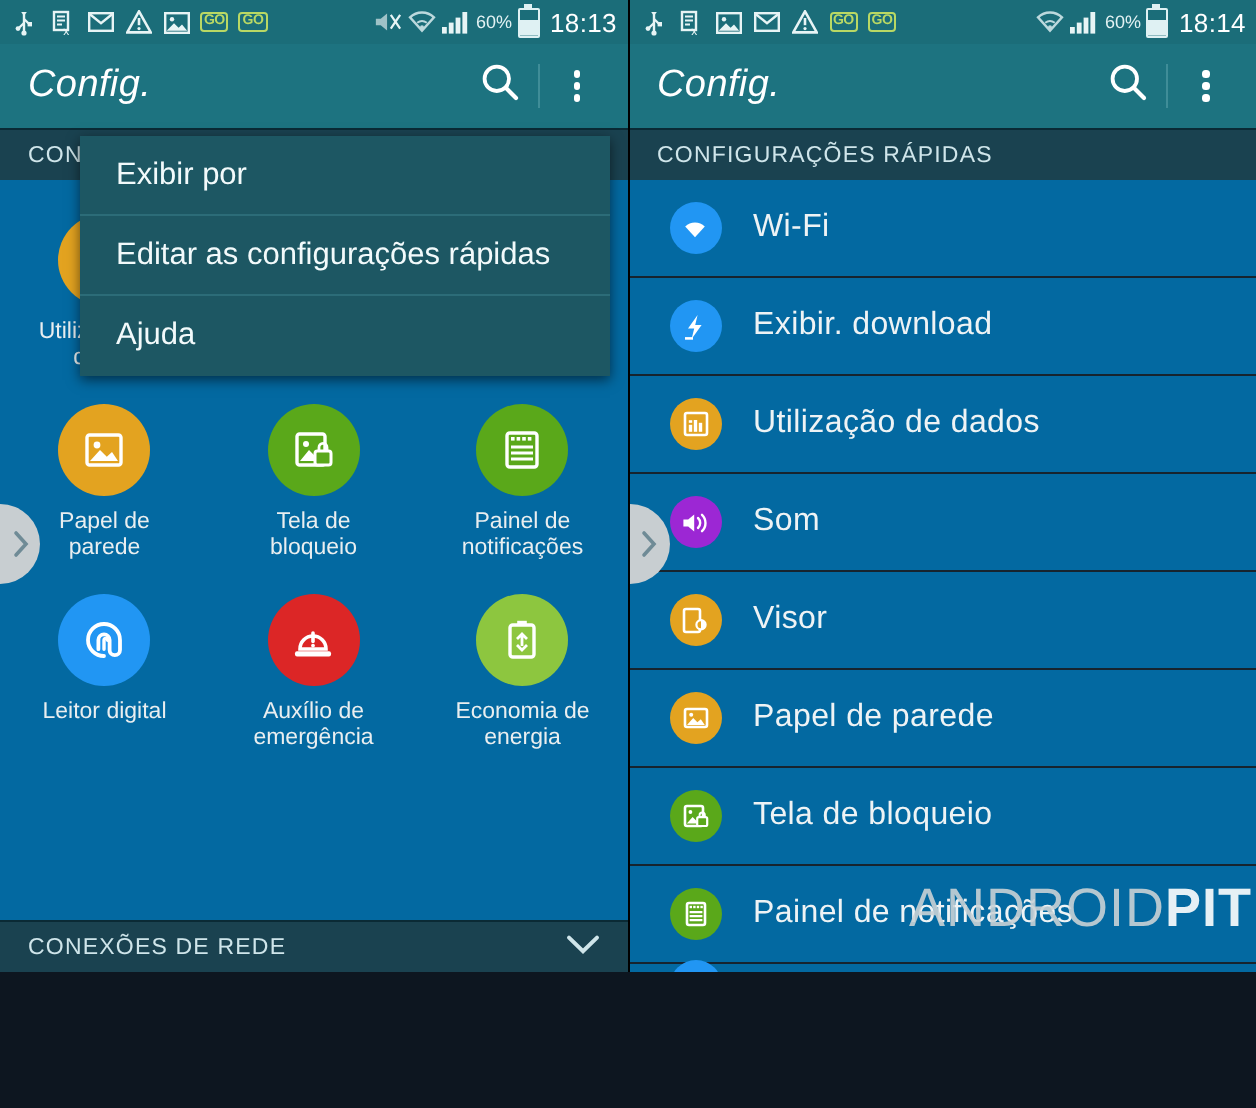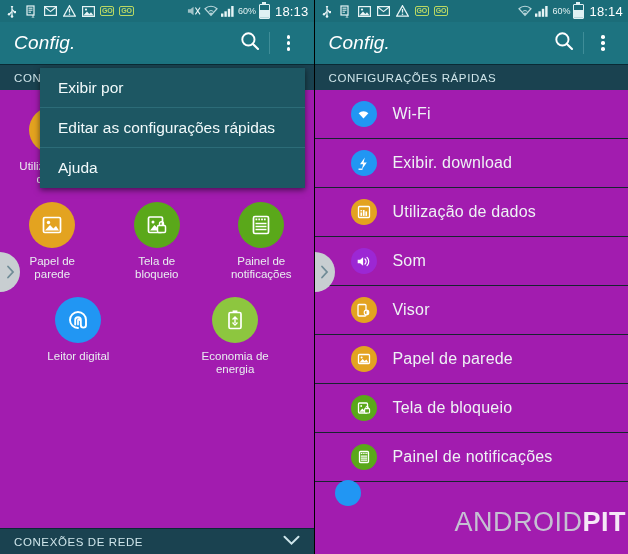--- a/index.html
+++ b/index.html
@@ -1,18 +1,18 @@
 <!DOCTYPE html>
 <html><head>
 <meta charset="utf-8">
 <style>
   html,body{margin:0;padding:0;background:#0d1620;}
   body{width:628px;height:554px;overflow:hidden;font-family:"Liberation Sans",sans-serif;}
   .screens{display:flex;width:628px;height:554px;}
-  .screen{width:314px;height:554px;position:relative;overflow:hidden;background:#a21caf;}
+  .screen{width:314px;height:486px;position:relative;overflow:hidden;background:#0369a1;}
   .screen.left{border-right:1px solid #000;}
 
   
   .statusbar{height:22px;background:#1b6d79;display:flex;align-items:center;
              padding:0 5px;box-sizing:border-box;color:#dff1f3;font-size:11px;}
   .sb-left{display:flex;align-items:center;gap:5px;flex:0 0 auto;}
   .sb-spacer{flex:1 1 auto;}
   .sb-right{display:flex;align-items:center;gap:3px;}
   .sb-ico{display:inline-flex;align-items:center;justify-content:center;
           width:14px;height:14px;color:#e7f4f5;}
@@ -42,21 +42,21 @@
 
   
   .grid{padding:8px 0 0 0;}
   .grid-row{display:flex;}
   .cell{flex:1;display:flex;flex-direction:column;align-items:center;padding:9px 2px 7px;}
   .circ{width:46px;height:46px;border-radius:50%;display:flex;align-items:center;justify-content:center;}
   .cell .lbl{margin-top:7px;color:#e9eef0;font-size:11.5px;text-align:center;line-height:13px;}
 
   
   .list{}
-  .row{height:49px;display:flex;align-items:center;padding-left:36px;box-sizing:border-box;
+  .row{height:49px;display:flex;align-items:center;padding-left:20px;box-sizing:border-box;
        border-bottom:1px solid #17242f;}
   .row .sm{width:26px;height:26px;border-radius:50%;display:flex;align-items:center;justify-content:center;flex:0 0 26px;}
   .row .lbl{margin-left:16px;color:#eef3f5;font-size:16px;letter-spacing:.2px;}
 
   
   .handle{position:absolute;left:0;top:252px;width:20px;height:40px;
           background:#c8ced1;border-radius:0 20px 20px 0;
           display:flex;align-items:center;justify-content:center;}
   .handle svg{display:block;}
 
@@ -252,20 +252,31 @@
         <div class="cell">
           <div class="circ" style="background:#2196f3">
             <svg width="28" height="28" viewBox="0 0 28 28">
                 <path d="M14 22a8 8 0 1 1 8-8v5a2.6 2.6 0 0 1-5.2 0v-5a2.8 2.8 0 0 0-5.6 0v4.6" fill="none" stroke="#fff" stroke-width="1.9" stroke-linecap="round"></path>
                 <path d="M14 18.6v-4.5a.9.9 0 0 1 1.8 0" fill="none" stroke="#fff" stroke-width="1.7" stroke-linecap="round"></path>
               </svg>
           </div>
           <div class="lbl">Leitor digital</div>
         </div>
         <div class="cell">
+          <div class="circ" style="background:#dc2626">
+            <svg width="27" height="27" viewBox="0 0 27 27">
+                <path d="M7 17.5a6.5 6.5 0 0 1 13 0z" fill="none" stroke="#fff" stroke-width="1.8"></path>
+                <rect x="4.5" y="18.6" width="18" height="2.6" rx="1" fill="#fff"></rect>
+                <path d="M13.5 9.5v4.2" stroke="#fff" stroke-width="1.8" stroke-linecap="round"></path>
+                <circle cx="13.5" cy="15.8" r=".95" fill="#fff"></circle>
+              </svg>
+          </div>
+          <div class="lbl">Auxílio de<br>emergência</div>
+        </div>
+        <div class="cell">
           <div class="circ" style="background:#8dc63f">
             <svg width="26" height="26" viewBox="0 0 26 26">
                 <rect x="7" y="5.5" width="12" height="16" rx="1.4" fill="none" stroke="#fff" stroke-width="1.7"></rect>
                 <rect x="10.6" y="3.4" width="4.8" height="2" fill="#fff"></rect>
                 <path d="M10.5 12.5 13 10l2.5 2.5M13 10v6M10.5 15.5 13 18l2.5-2.5" fill="none" stroke="#fff" stroke-width="1.4"></path>
               </svg>
           </div>
           <div class="lbl">Economia de<br>energia</div>
         </div>
       </div>

